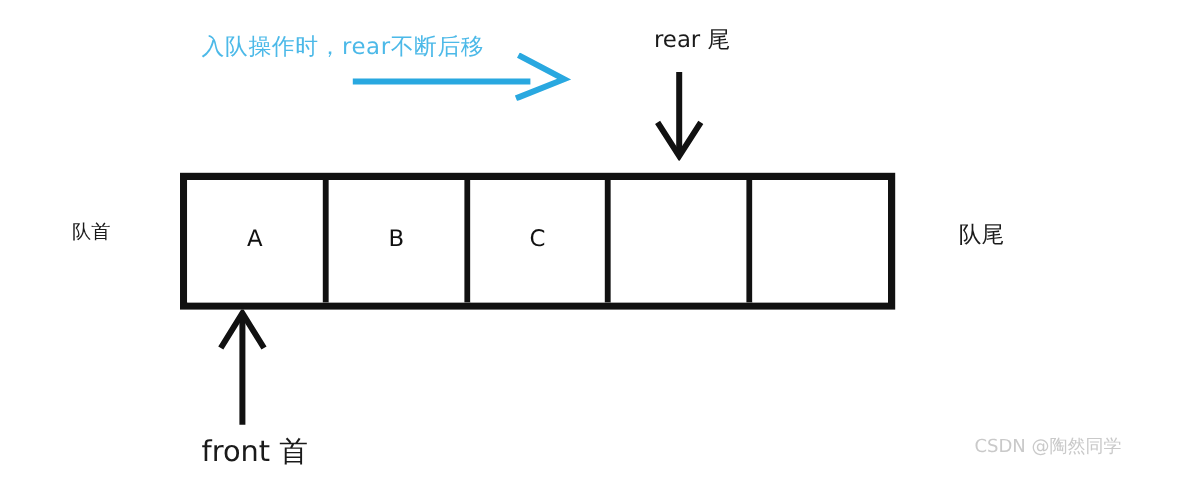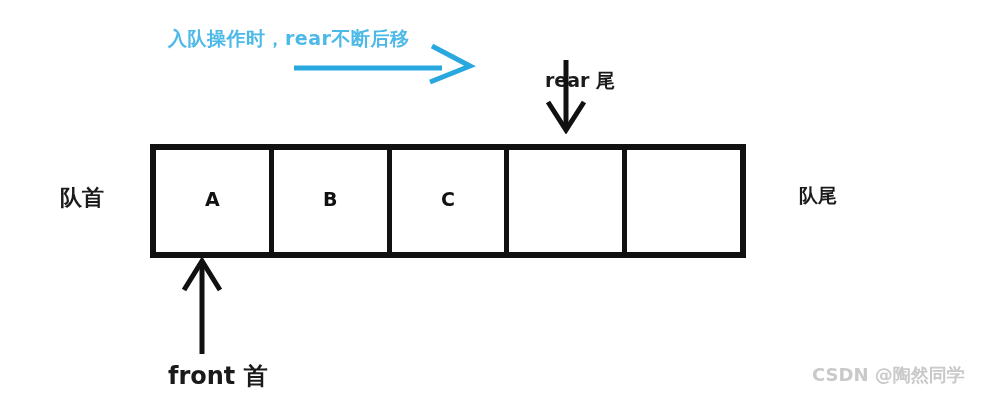--- a/index.html
+++ b/index.html
@@ -9,21 +9,20 @@
   }
   body {
     font-family: "Liberation Sans", "DejaVu Sans", sans-serif;
   }
   #canvas {
     position: relative;
     width: 997px;
     height: 408px;
     background: #ffffff;
     overflow: hidden;
-    font-weight: bold;
   }
   .abs { position: absolute; }
 
   
   #enqueue-label {
     left: 168px;
     top: 26px;
     font-size: 19px;
     letter-spacing: 0.5px;
     color: #4cb9e8;
@@ -36,21 +35,20 @@
   }
 
   
   #rear-label {
     left: 545px;
     top: 20px;
     font-size: 19px;
     color: #1a1a1a;
     white-space: nowrap;
     font-family: "DejaVu Sans", "Liberation Sans", sans-serif;
-    margin-top: 48px;
   }
   #rear-arrow {
     left: 544px;
     top: 58px;
   }
 
   
   #queue {
     left: 150px;
     top: 144px;
@@ -75,21 +73,21 @@
     font-size: 19px;
     color: #111111;
     font-family: "DejaVu Sans", "Liberation Sans", sans-serif;
     transform: translateY(-2px);
   }
 
   
   #queue-head-label {
     left: 60px;
     top: 183px;
-    font-size: 22px;
+    font-size: 16px;
     color: #1a1a1a;
     white-space: nowrap;
     font-family: "DejaVu Sans", "Liberation Sans", sans-serif;
   }
   #queue-tail-label {
     left: 768px;
     top: 183px;
     font-size: 19px;
     color: #1a1a1a;
     white-space: nowrap;
@@ -108,21 +106,21 @@
     font-size: 24px;
     color: #1a1a1a;
     white-space: nowrap;
     font-family: "DejaVu Sans", "Liberation Sans", sans-serif;
   }
 
   
   #watermark {
     left: 812px;
     top: 363px;
-    font-size: 18px;
+    font-size: 15px;
     color: #c9c9c9;
     white-space: nowrap;
     font-family: "DejaVu Sans", "Liberation Sans", sans-serif;
     text-align: center;
   }
 </style>
 </head>
 <body>
 
 <div id="canvas">

